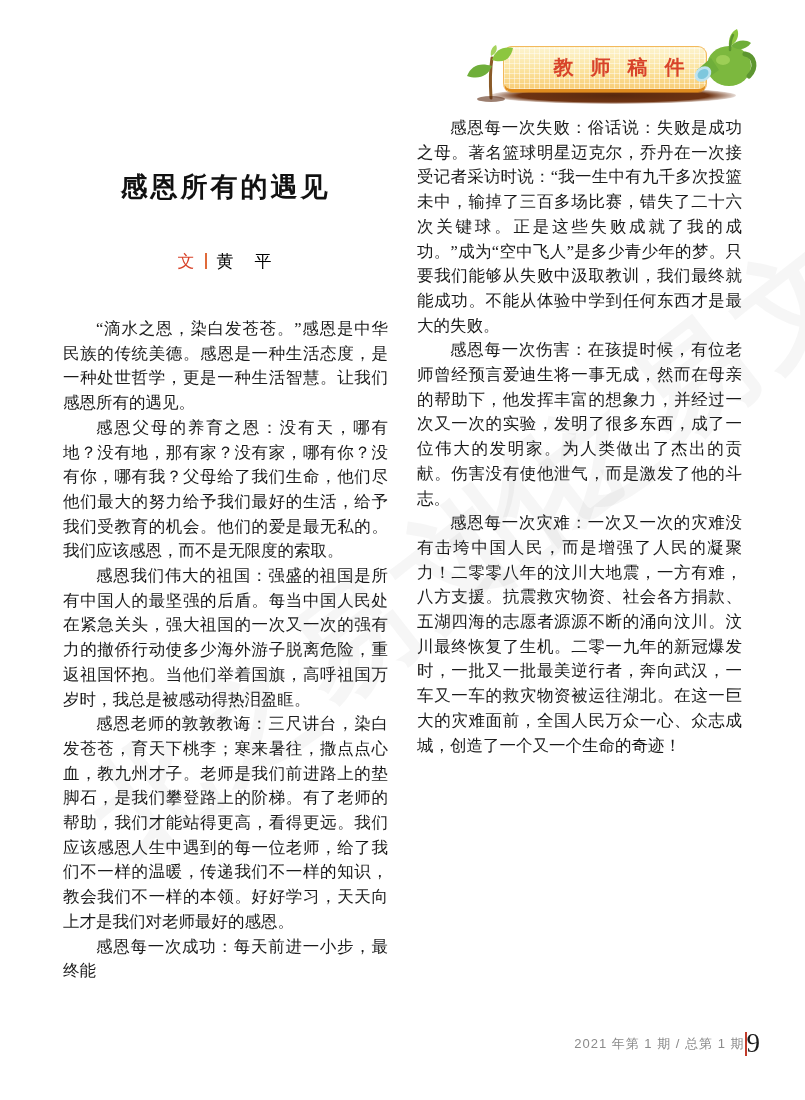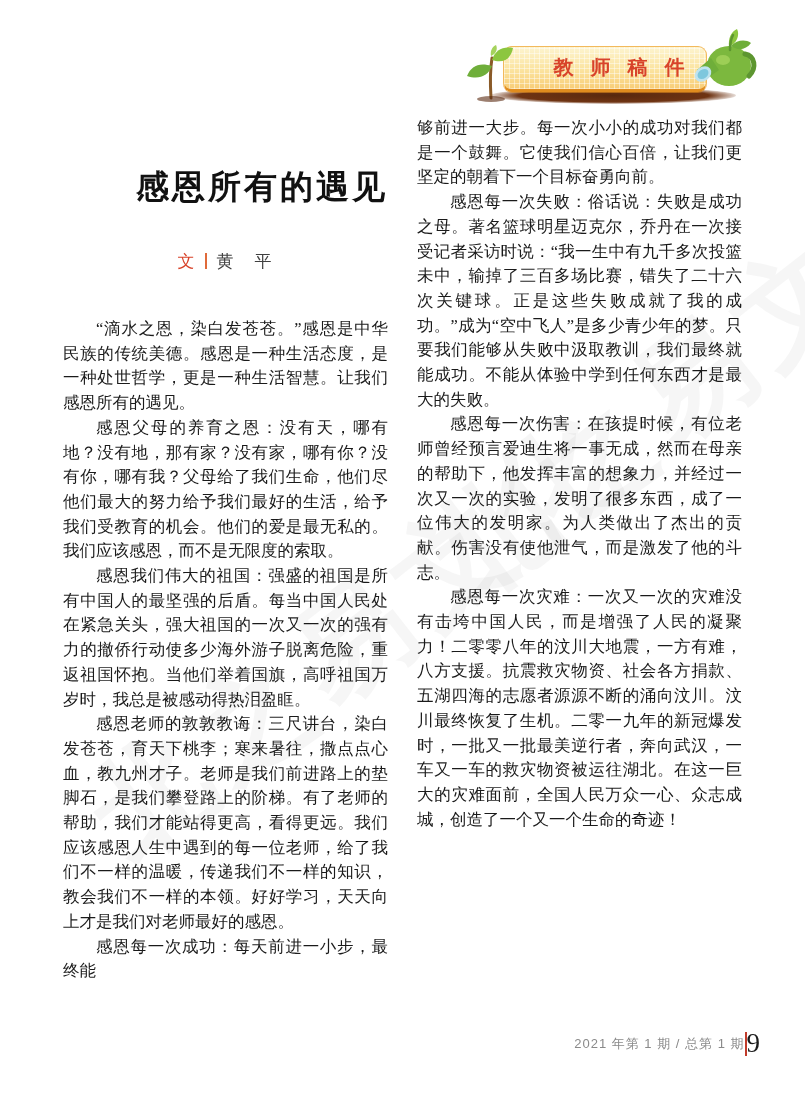--- a/index.html
+++ b/index.html
@@ -36,30 +36,30 @@
     padding-left:28px;
   }
   .sprout-icon { position:absolute; left:2px; top:12px; }
   .can-icon { position:absolute; right:-4px; top:-8px; }
 
   
   .col-left  { position:absolute; left:63px;  top:165px; width:325px; }
   .col-right { position:absolute; left:417px; top:116px; width:325px; }
 
   .article-title {
-    margin:0; text-align:right; font-size:33px; font-weight:bold;
+    margin:0; text-align:center; font-size:27px; font-weight:bold;
     letter-spacing:3px; line-height:44px; color:#111;
   }
   .byline { margin-top:42px; text-align:center; font-size:17px; line-height:22px; }
   .byline-label { color:#d8432a; }
   .byline-divider {
     display:inline-block; width:2px; height:16px; background:#e06a3a;
     margin:0 10px; vertical-align:-2px;
   }
-  .byline-author { color:#404040; letter-spacing:2px; }
+  .byline-author { color:#000000; letter-spacing:2px; }
 
   .paras { margin-top:44px; }
   .para {
     margin:0; font-size:16.5px; line-height:24.7px;
     text-align:justify; text-indent:2em; color:#1a1a1a;
   }
   .para.no-indent { text-indent:0; }
 
   
   .watermark {
@@ -135,21 +135,20 @@
 
         <p class="para">感恩老师的敦敦教诲：三尺讲台，染白发苍苍，育天下桃李；寒来暑往，撒点点心血，教九州才子。老师是我们前进路上的垫脚石，是我们攀登路上的阶梯。有了老师的帮助，我们才能站得更高，看得更远。我们应该感恩人生中遇到的每一位老师，给了我们不一样的温暖，传递我们不一样的知识，教会我们不一样的本领。好好学习，天天向上才是我们对老师最好的感恩。</p>
 
         <p class="para">感恩每一次成功：每天前进一小步，最终能</p>
       </div>
   </div>
 
   <div class="col-right">
     <div class="paras" style="margin-top:0;">
 
-        <p class="para no-indent">够前进一大步。每一次小小的成功对我们都是一个鼓舞。它使我们信心百倍，让我们更坚定的朝着下一个目标奋勇向前。</p>
 
         <p class="para">感恩每一次失败：俗话说：失败是成功之母。著名篮球明星迈克尔，乔丹在一次接受记者采访时说：“我一生中有九千多次投篮未中，输掉了三百多场比赛，错失了二十六次关键球。正是这些失败成就了我的成功。”成为“空中飞人”是多少青少年的梦。只要我们能够从失败中汲取教训，我们最终就能成功。不能从体验中学到任何东西才是最大的失败。</p>
 
         <p class="para">感恩每一次伤害：在孩提时候，有位老师曾经预言爱迪生将一事无成，然而在母亲的帮助下，他发挥丰富的想象力，并经过一次又一次的实验，发明了很多东西，成了一位伟大的发明家。为人类做出了杰出的贡献。伤害没有使他泄气，而是激发了他的斗志。</p>
 
         <p class="para">感恩每一次灾难：一次又一次的灾难没有击垮中国人民，而是增强了人民的凝聚力！二零零八年的汶川大地震，一方有难，八方支援。抗震救灾物资、社会各方捐款、五湖四海的志愿者源源不断的涌向汶川。汶川最终恢复了生机。二零一九年的新冠爆发时，一批又一批最美逆行者，奔向武汉，一车又一车的救灾物资被运往湖北。在这一巨大的灾难面前，全国人民万众一心、众志成城，创造了一个又一个生命的奇迹！</p>
 
       </div>
   </div>
 

